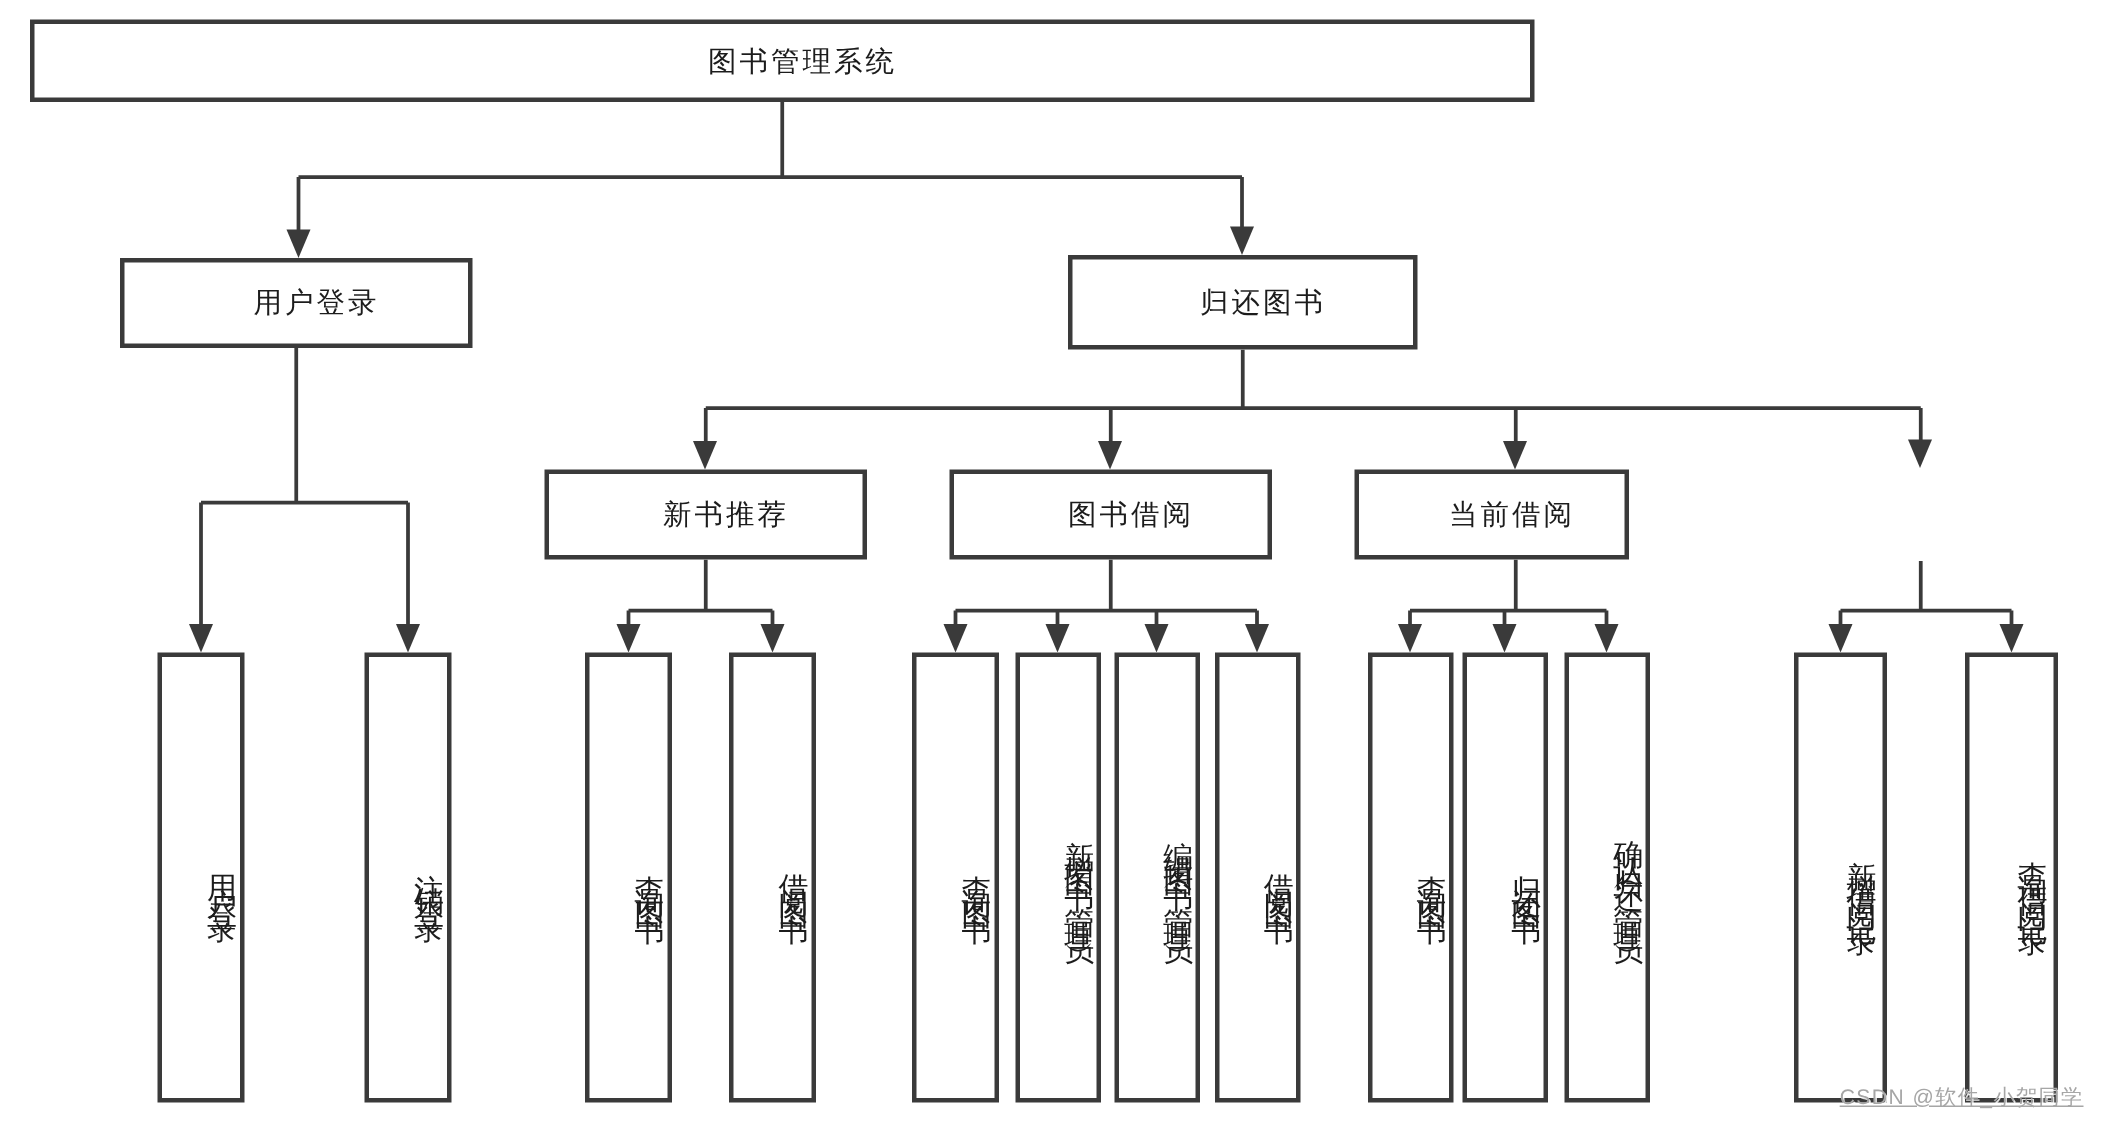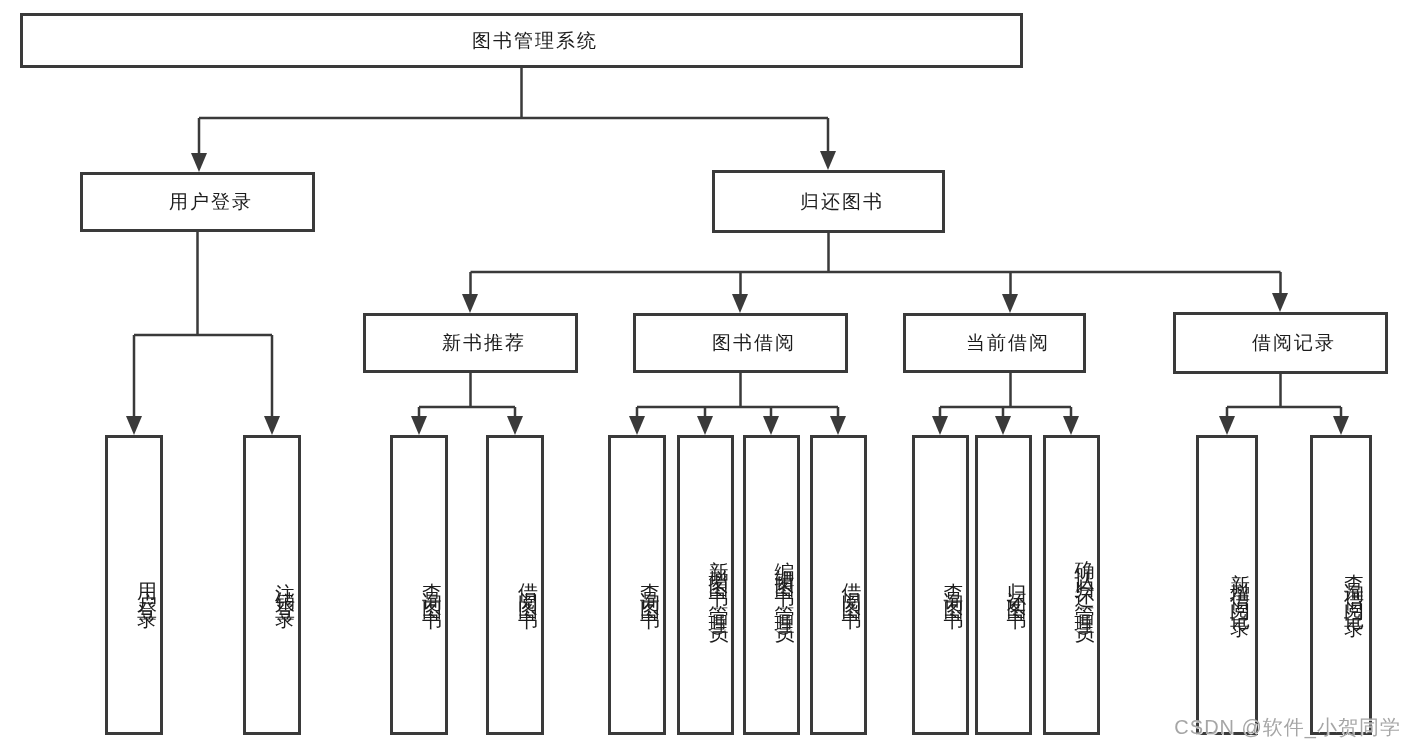--- a/index.html
+++ b/index.html
@@ -20,25 +20,26 @@
     display:flex;align-items:center;justify-content:center;
     color:var(--text,#1c1c1c);
     padding-left:27px;
   }
   .box.h .lbl{font-size:19px;letter-spacing:2px;white-space:nowrap;}
   .box.v .lbl{
     writing-mode:vertical-rl;text-orientation:mixed;
     font-size:20px;letter-spacing:9px;line-height:1;white-space:nowrap;
   }
   .watermark{
-    position:absolute;right:4px;bottom:6px;
-    font-size:20px;letter-spacing:1px;
+    position:absolute;right:16px;bottom:6px;
+    font-size:14px;letter-spacing:1px;
     color:var(--watermark,#a6a6a6);
     text-shadow:1px 1px 0 rgba(255,255,255,0.85);
     white-space:nowrap;
+    text-decoration:underline;
   }
 </style>
 </head>
 <body>
 
 <div id="stage">
 
   <svg class="connector" width="1405" height="747" viewBox="0 0 1405 747" aria-hidden="true">
 
     <g>
@@ -102,23 +103,20 @@
 
   <div class="box h" style="left:363px;top:313px;width:215px;height:60px">
     <span class="lbl">新书推荐</span>
   </div>
   <div class="box h" style="left:633px;top:313px;width:215px;height:60px">
     <span class="lbl">图书借阅</span>
   </div>
   <div class="box h" style="left:903px;top:313px;width:183px;height:60px">
     <span class="lbl">当前借阅</span>
   </div>
-  <div class="box h" style="left:1173px;top:312px;width:215px;height:62px">
-    <span class="lbl">借阅记录</span>
-  </div>
 
   <div class="box v" style="left:105px;top:435px;width:58px;height:300px">
     <span class="lbl">用户登录</span>
   </div>
   <div class="box v" style="left:243px;top:435px;width:58px;height:300px">
     <span class="lbl">注销登录</span>
   </div>
 
   <div class="box v" style="left:390px;top:435px;width:58px;height:300px">
     <span class="lbl">查询图书</span>

